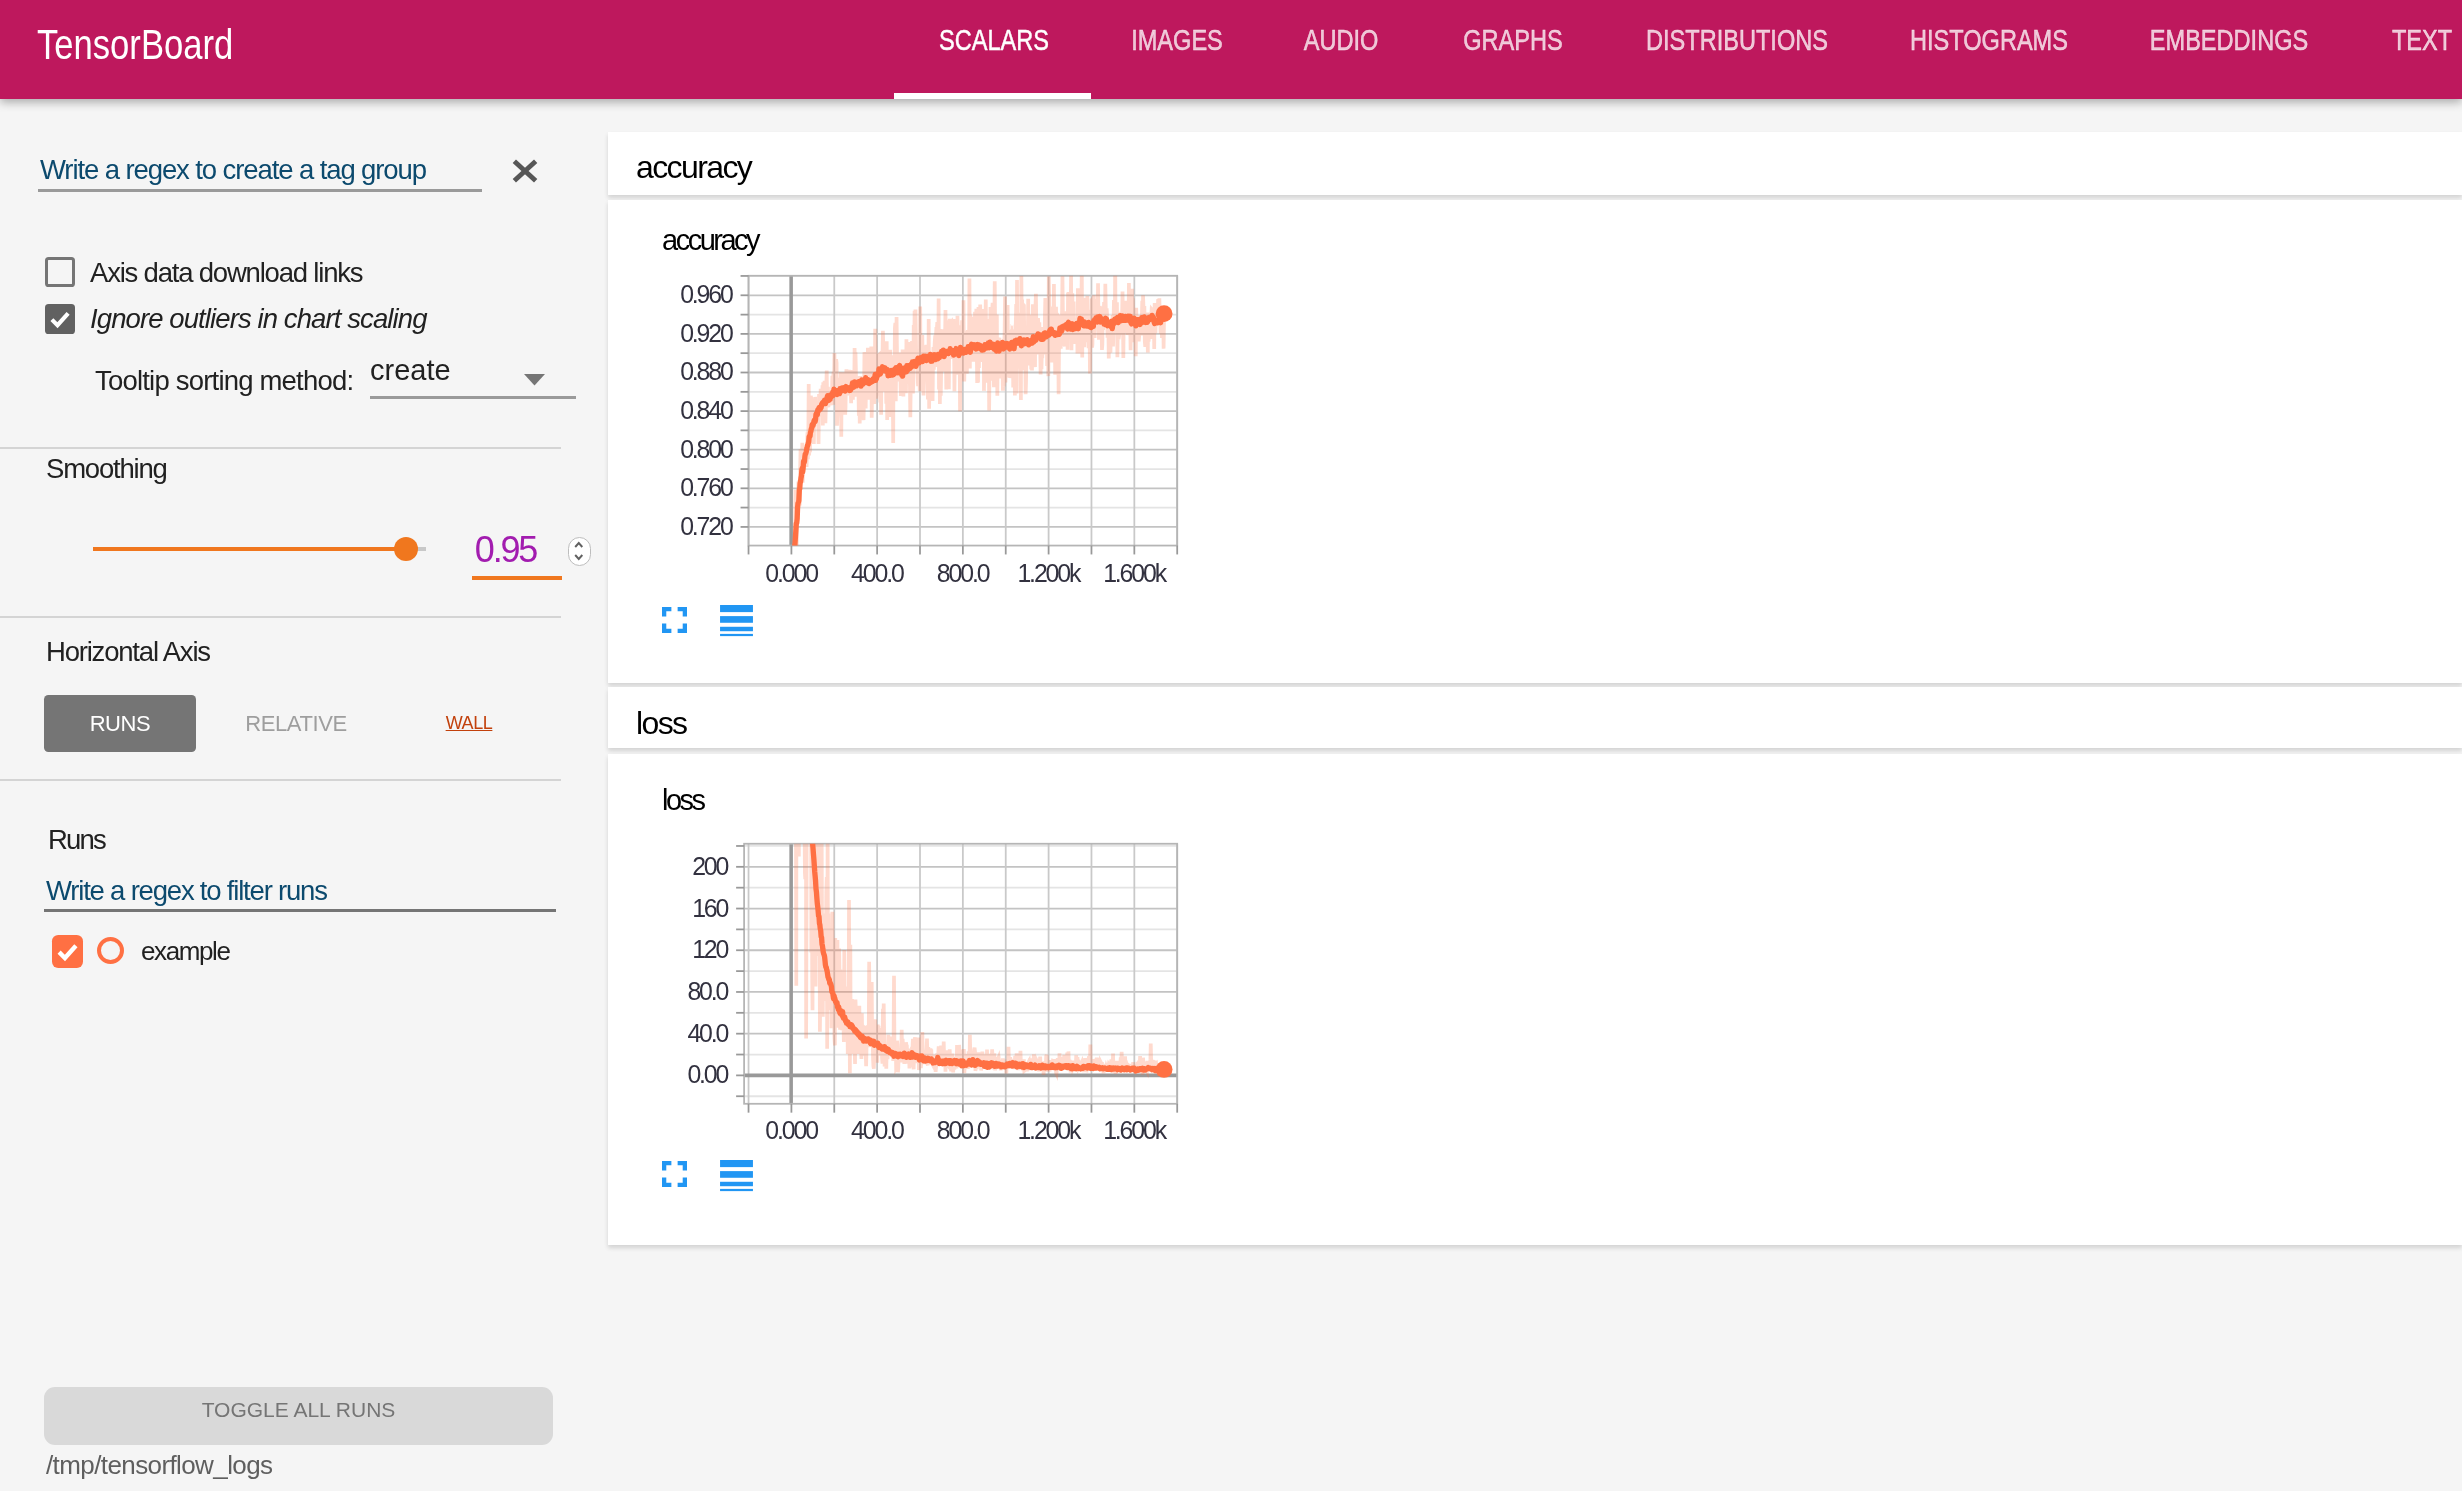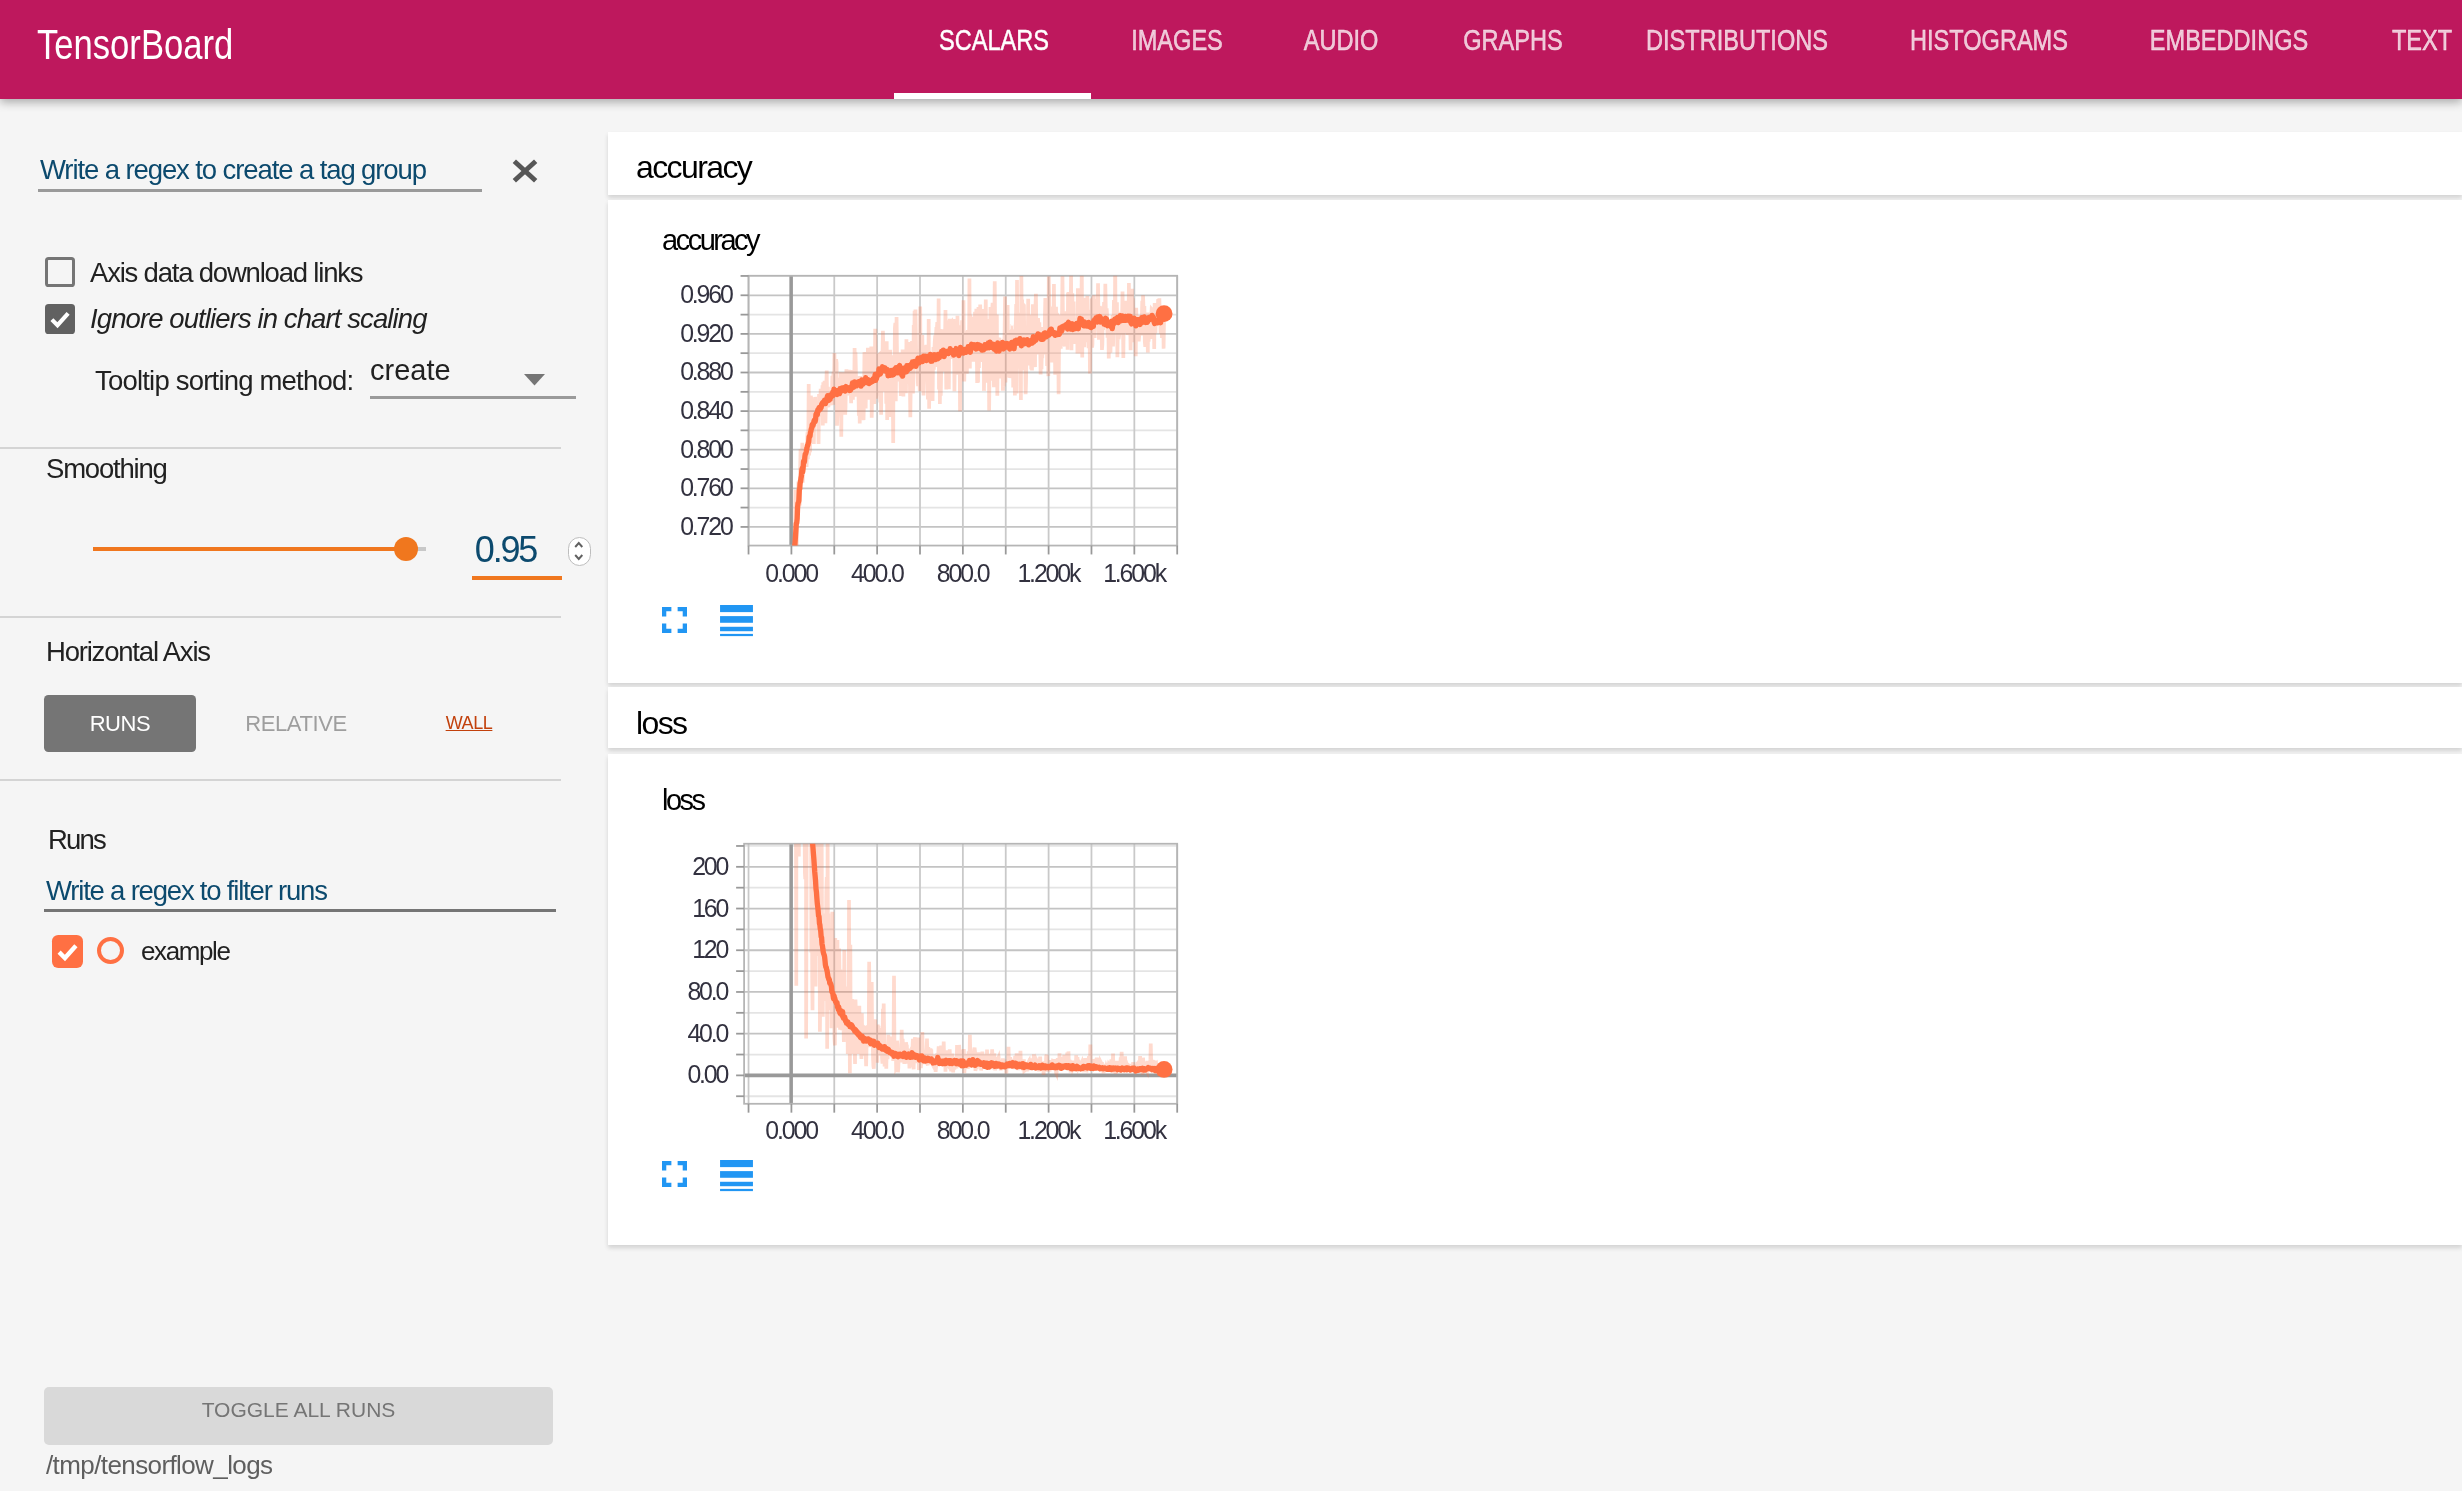--- a/index.html
+++ b/index.html
@@ -53,21 +53,21 @@
       <path d="M0 0 H24 L12 13 Z" fill="#757575"></path>
     </svg>
 <div class="abs" style="left:370px;top:396px;width:206px;height:2.7px;background:#9a9a9a;"></div>
 
 <div class="abs" style="left:0;top:447px;width:561px;height:1.8px;background:#d4d4d4;"></div>
 
 <div class="sb" style="left:46px;top:453px;">Smoothing</div>
 <div class="abs" style="left:93px;top:547px;width:333px;height:3.6px;background:#c8c8c8;"></div>
 <div class="abs" style="left:93px;top:547px;width:312px;height:3.6px;background:#f0771e;"></div>
 <div class="abs" style="left:394px;top:537px;width:24px;height:24px;border-radius:50%;background:#f0771e;"></div>
-<div class="abs" style="left:472px;top:529px;width:67px;font-size:36px;letter-spacing:-2.2px;color:#0c4a6e;text-align:center;">0.95</div>
+<div class="abs" style="left:472px;top:529px;width:67px;font-size:36px;letter-spacing:-2.2px;color:#a21caf;text-align:center;">0.95</div>
 <div class="abs" style="left:568px;top:537px;width:23px;height:29px;background:#fff;border:1.8px solid #bdbdbd;border-radius:11.5px;">
   <svg width="19.5" height="26" viewBox="0 0 22 29">
         <path d="M7 10 L11 5.5 L15 10 M7 19 L11 23.5 L15 19" stroke="#616161" stroke-width="2.2" fill="none"></path>
       </svg></div>
 <div class="abs" style="left:472px;top:576px;width:90px;height:3.6px;background:#f0771e;"></div>
 
 <div class="abs" style="left:0;top:616px;width:561px;height:1.8px;background:#d4d4d4;"></div>
 
 <div class="sb" style="left:46px;top:636px;">Horizontal Axis</div>
 <div class="abs" style="left:44px;top:695px;width:152px;height:57px;background:#757575;border-radius:4.4px;line-height:57px;text-align:center;font-size:22px;letter-spacing:-0.4px;color:#fff;">RUNS</div>
@@ -80,21 +80,21 @@
 <div class="sb ph" style="left:46px;top:875px;">Write a regex to filter runs</div>
 <div class="abs" style="left:44px;top:909px;width:512px;height:2.7px;background:#757575;"></div>
 
 <div class="abs" style="left:52px;top:935px;width:31px;height:33px;background:#ff7043;border-radius:6.2px;">
   <svg width="31" height="33" viewBox="0 0 24 24">
         <path d="M5.5 12.5 L10 17 L18.5 7.5" stroke="#fff" stroke-width="3.4" fill="none"></path>
       </svg></div>
 <div class="abs" style="left:97px;top:937px;width:27px;height:27px;border:4px solid #ff7043;border-radius:50%;"></div>
 <div class="sb" style="left:141px;top:936px;font-size:26px;letter-spacing:-1.4px;">example</div>
 
-<div class="abs" style="left:44px;top:1387px;width:509px;height:58px;background:#d9d9d9;border-radius:5px;line-height:58px;text-align:center;font-size:21px;color:#757575;"><span style="display:inline-block;transform:translateY(-6.2px);">TOGGLE ALL RUNS</span></div>
+<div class="abs" style="left:44px;top:1387px;width:509px;height:58px;background:#d9d9d9;border-radius:11px;line-height:58px;text-align:center;font-size:21px;color:#757575;"><span style="display:inline-block;transform:translateY(-6.2px);">TOGGLE ALL RUNS</span></div>
 <div class="abs" style="left:46px;top:1450px;font-size:26px;letter-spacing:-0.6px;color:#5f5f5f;">/tmp/tensorflow_logs</div>
 
 <div class="card" style="left:608px;top:132px;width:1854px;height:63px;"></div>
 <div class="abs" style="left:636px;top:151px;line-height:32px;font-size:32px;letter-spacing:-1.6px;color:#000;">accuracy</div>
 
 <div class="card" style="left:608px;top:200px;width:1854px;height:483px;"></div>
 <div class="abs" style="left:662px;top:226px;line-height:29px;font-size:29px;letter-spacing:-2.5px;color:#000;">accuracy</div>
 <svg class="chart" style="left:657px;top:266px" width="586" height="355" viewBox="0 0 660 400">
       <defs>
         <clipPath id="clipA">

